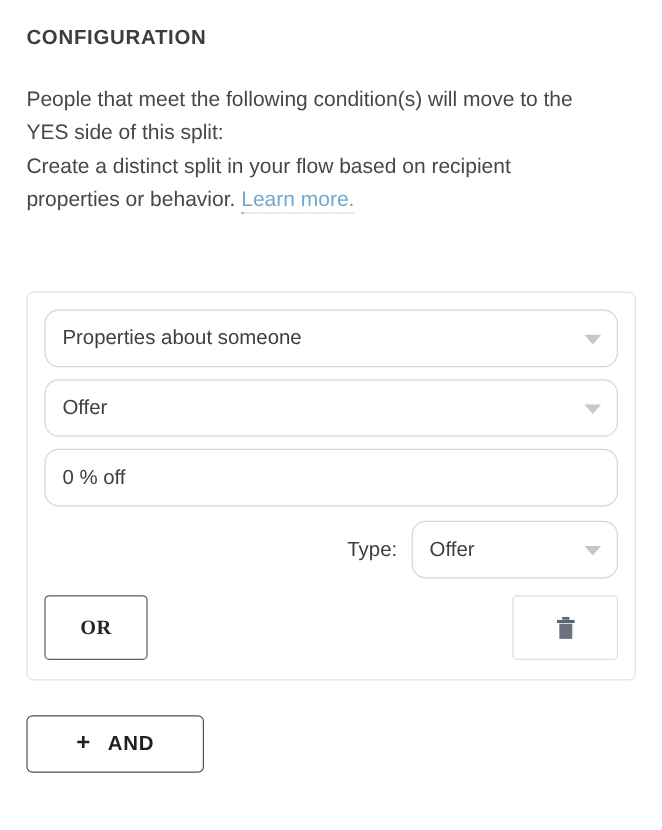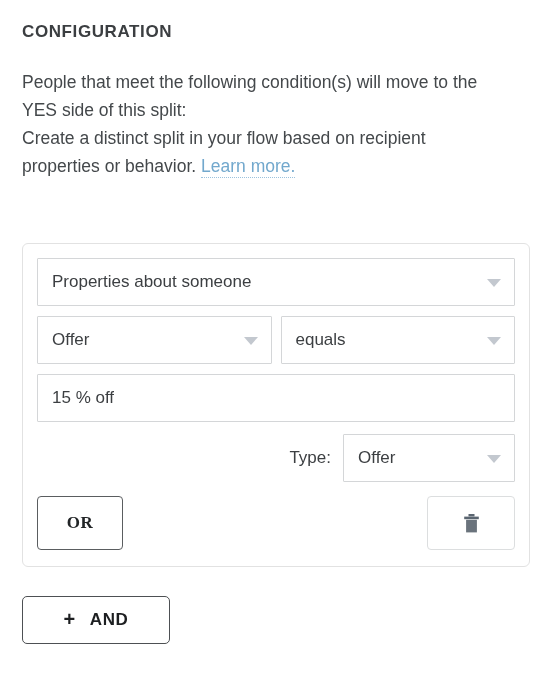--- a/index.html
+++ b/index.html
@@ -61,21 +61,21 @@
     border: 1px solid #e2e2e2;
     border-radius: 6px;
     background: #fff;
     padding: 14px 14px 16px 14px;
   }
 
   .field {
     position: relative;
     box-sizing: border-box;
     border: 1px solid #d4d6d8;
-    border-radius: 1px;
+    border-radius: 12px;
     background: #ffffff;
     height: 48px;
     display: flex;
     align-items: center;
     font-size: 17px;
     color: #3c3f42;
     padding: 0 34px 0 14px;
     cursor: pointer;
     white-space: nowrap;
     overflow: hidden;
@@ -211,29 +211,25 @@
     <div class="field">
       <span>Properties about someone</span>
       <span class="caret"></span>
     </div>
 
     <div class="row">
       <div class="field">
         <span>Offer</span>
         <span class="caret"></span>
       </div>
-      <div class="field">
-        <span>equals</span>
-        <span class="caret"></span>
-      </div>
     </div>
 
     <div class="row">
       <div class="field text-input">
-        <span>15 % off</span>
+        <span>0 % off</span>
       </div>
     </div>
 
     <div class="type-row">
       <span class="type-label">Type:</span>
       <div class="field type-select">
         <span>Offer</span>
         <span class="caret"></span>
       </div>
     </div>

